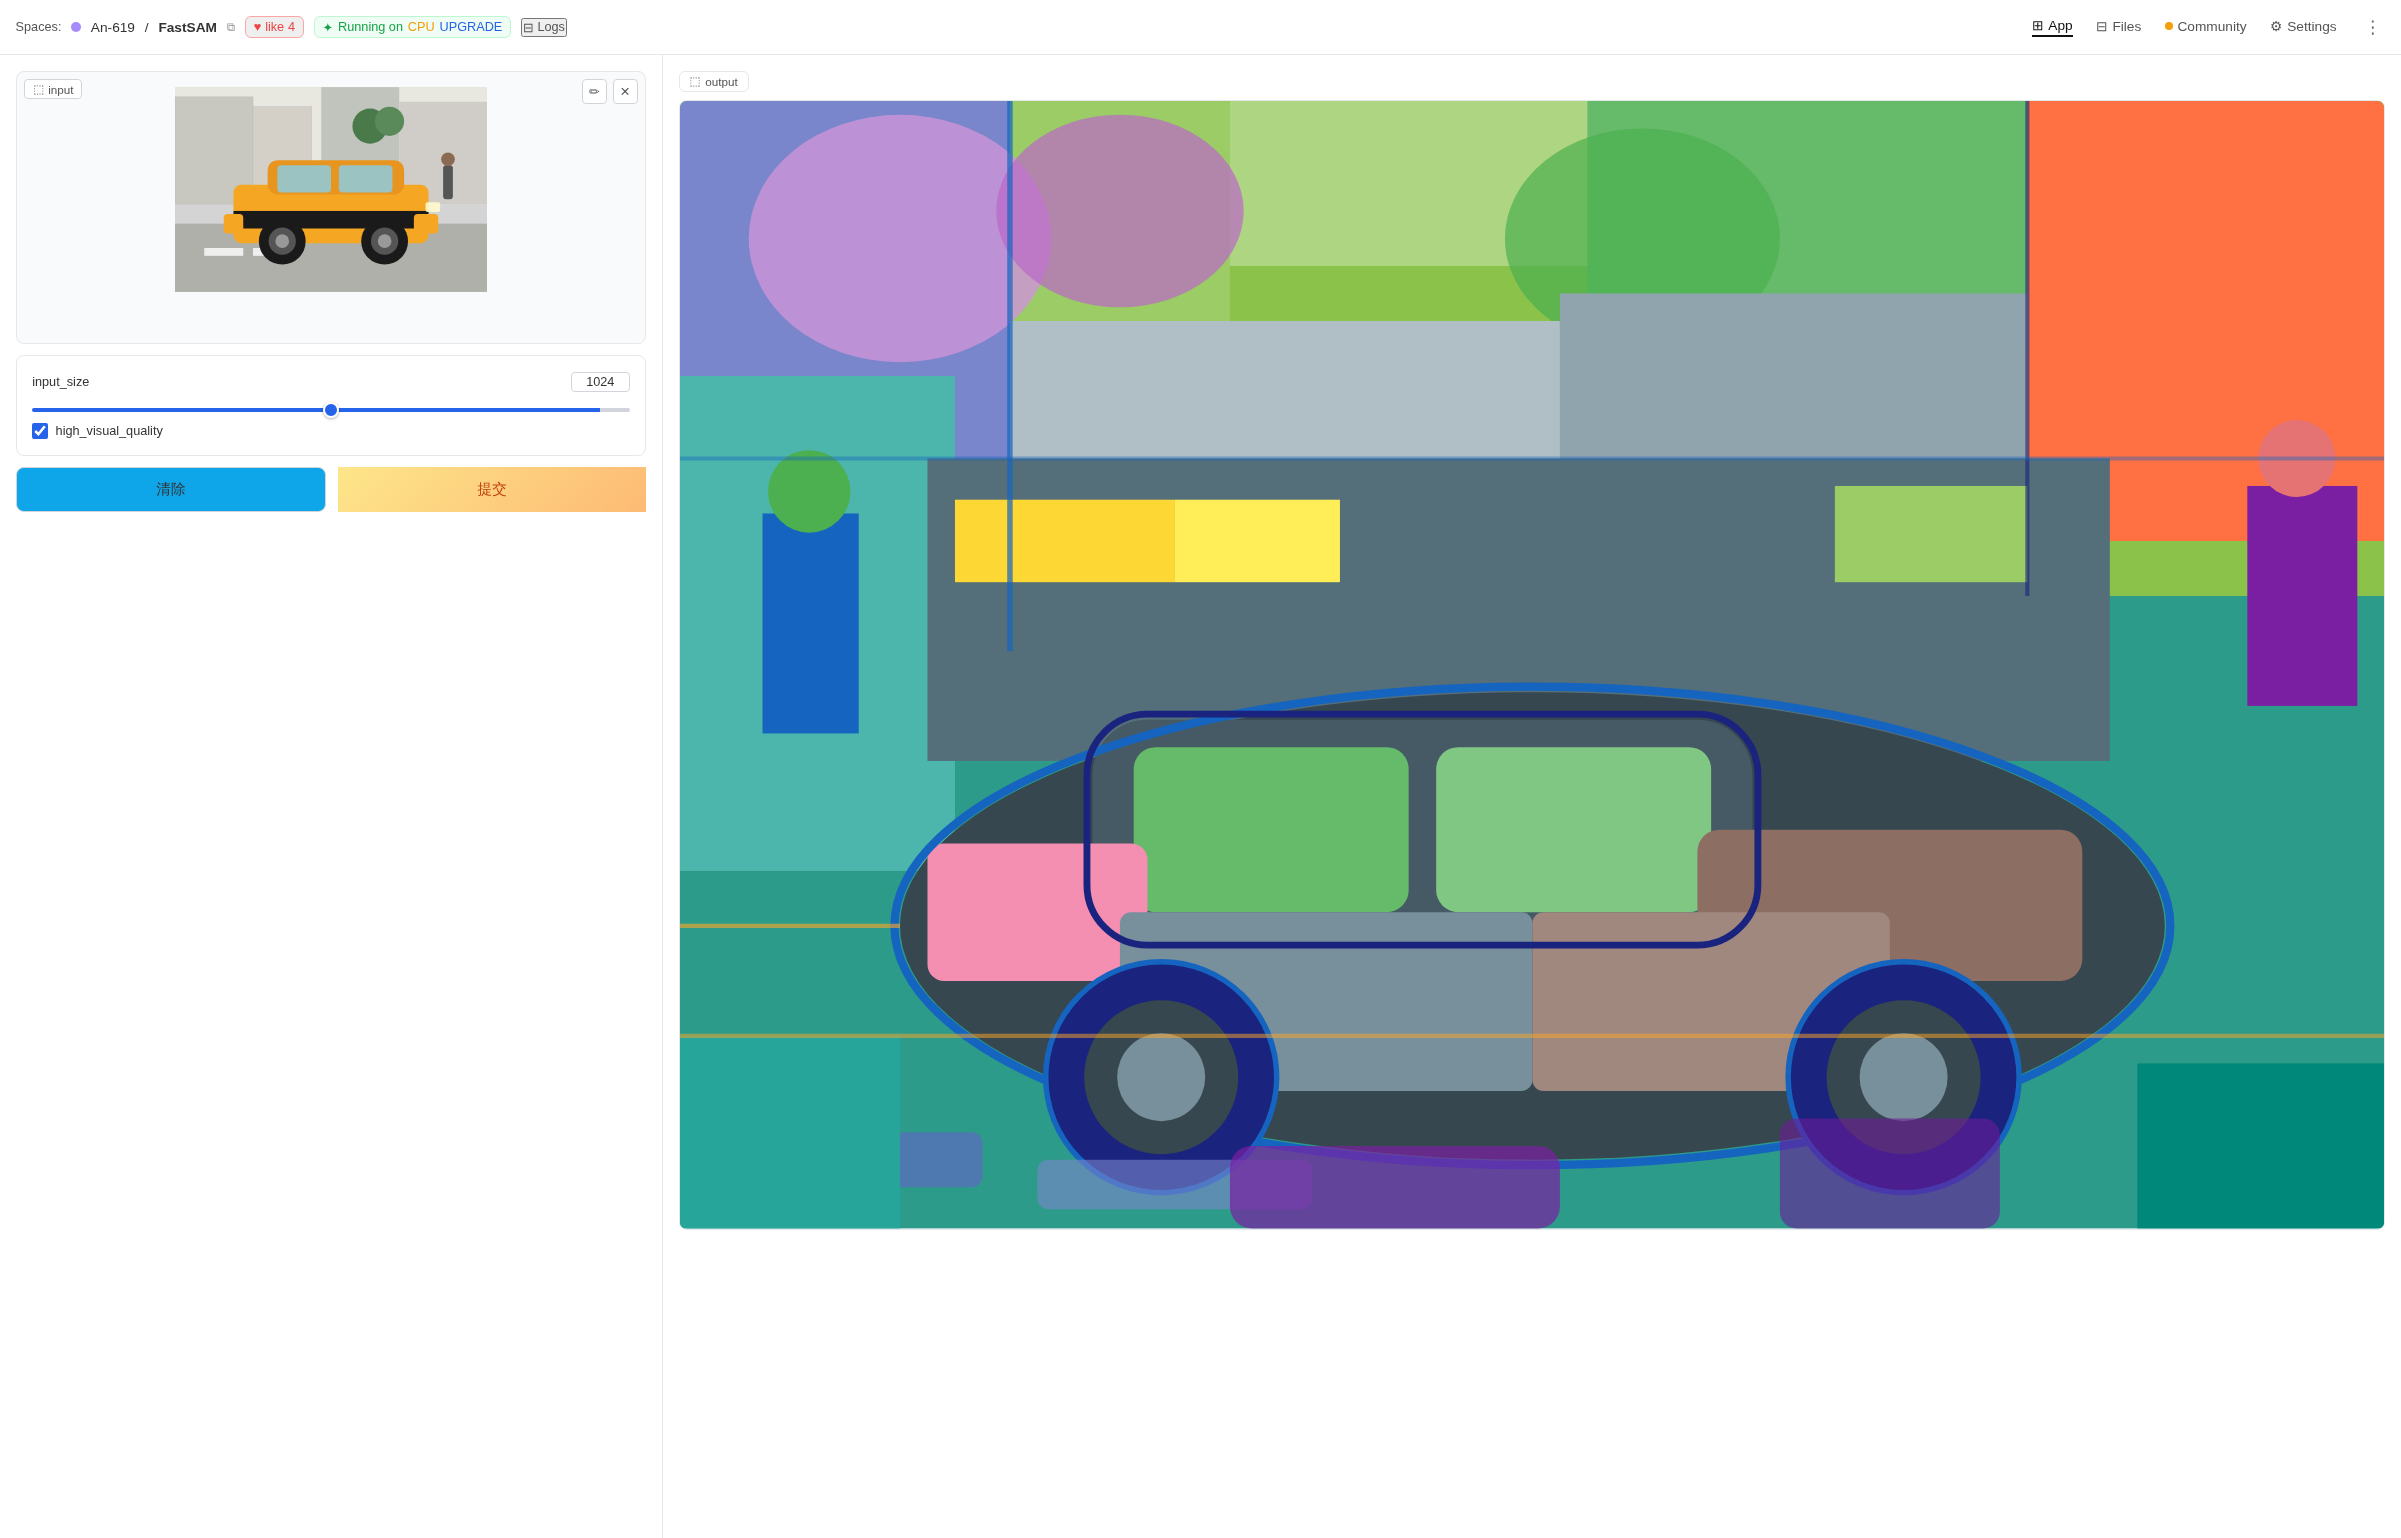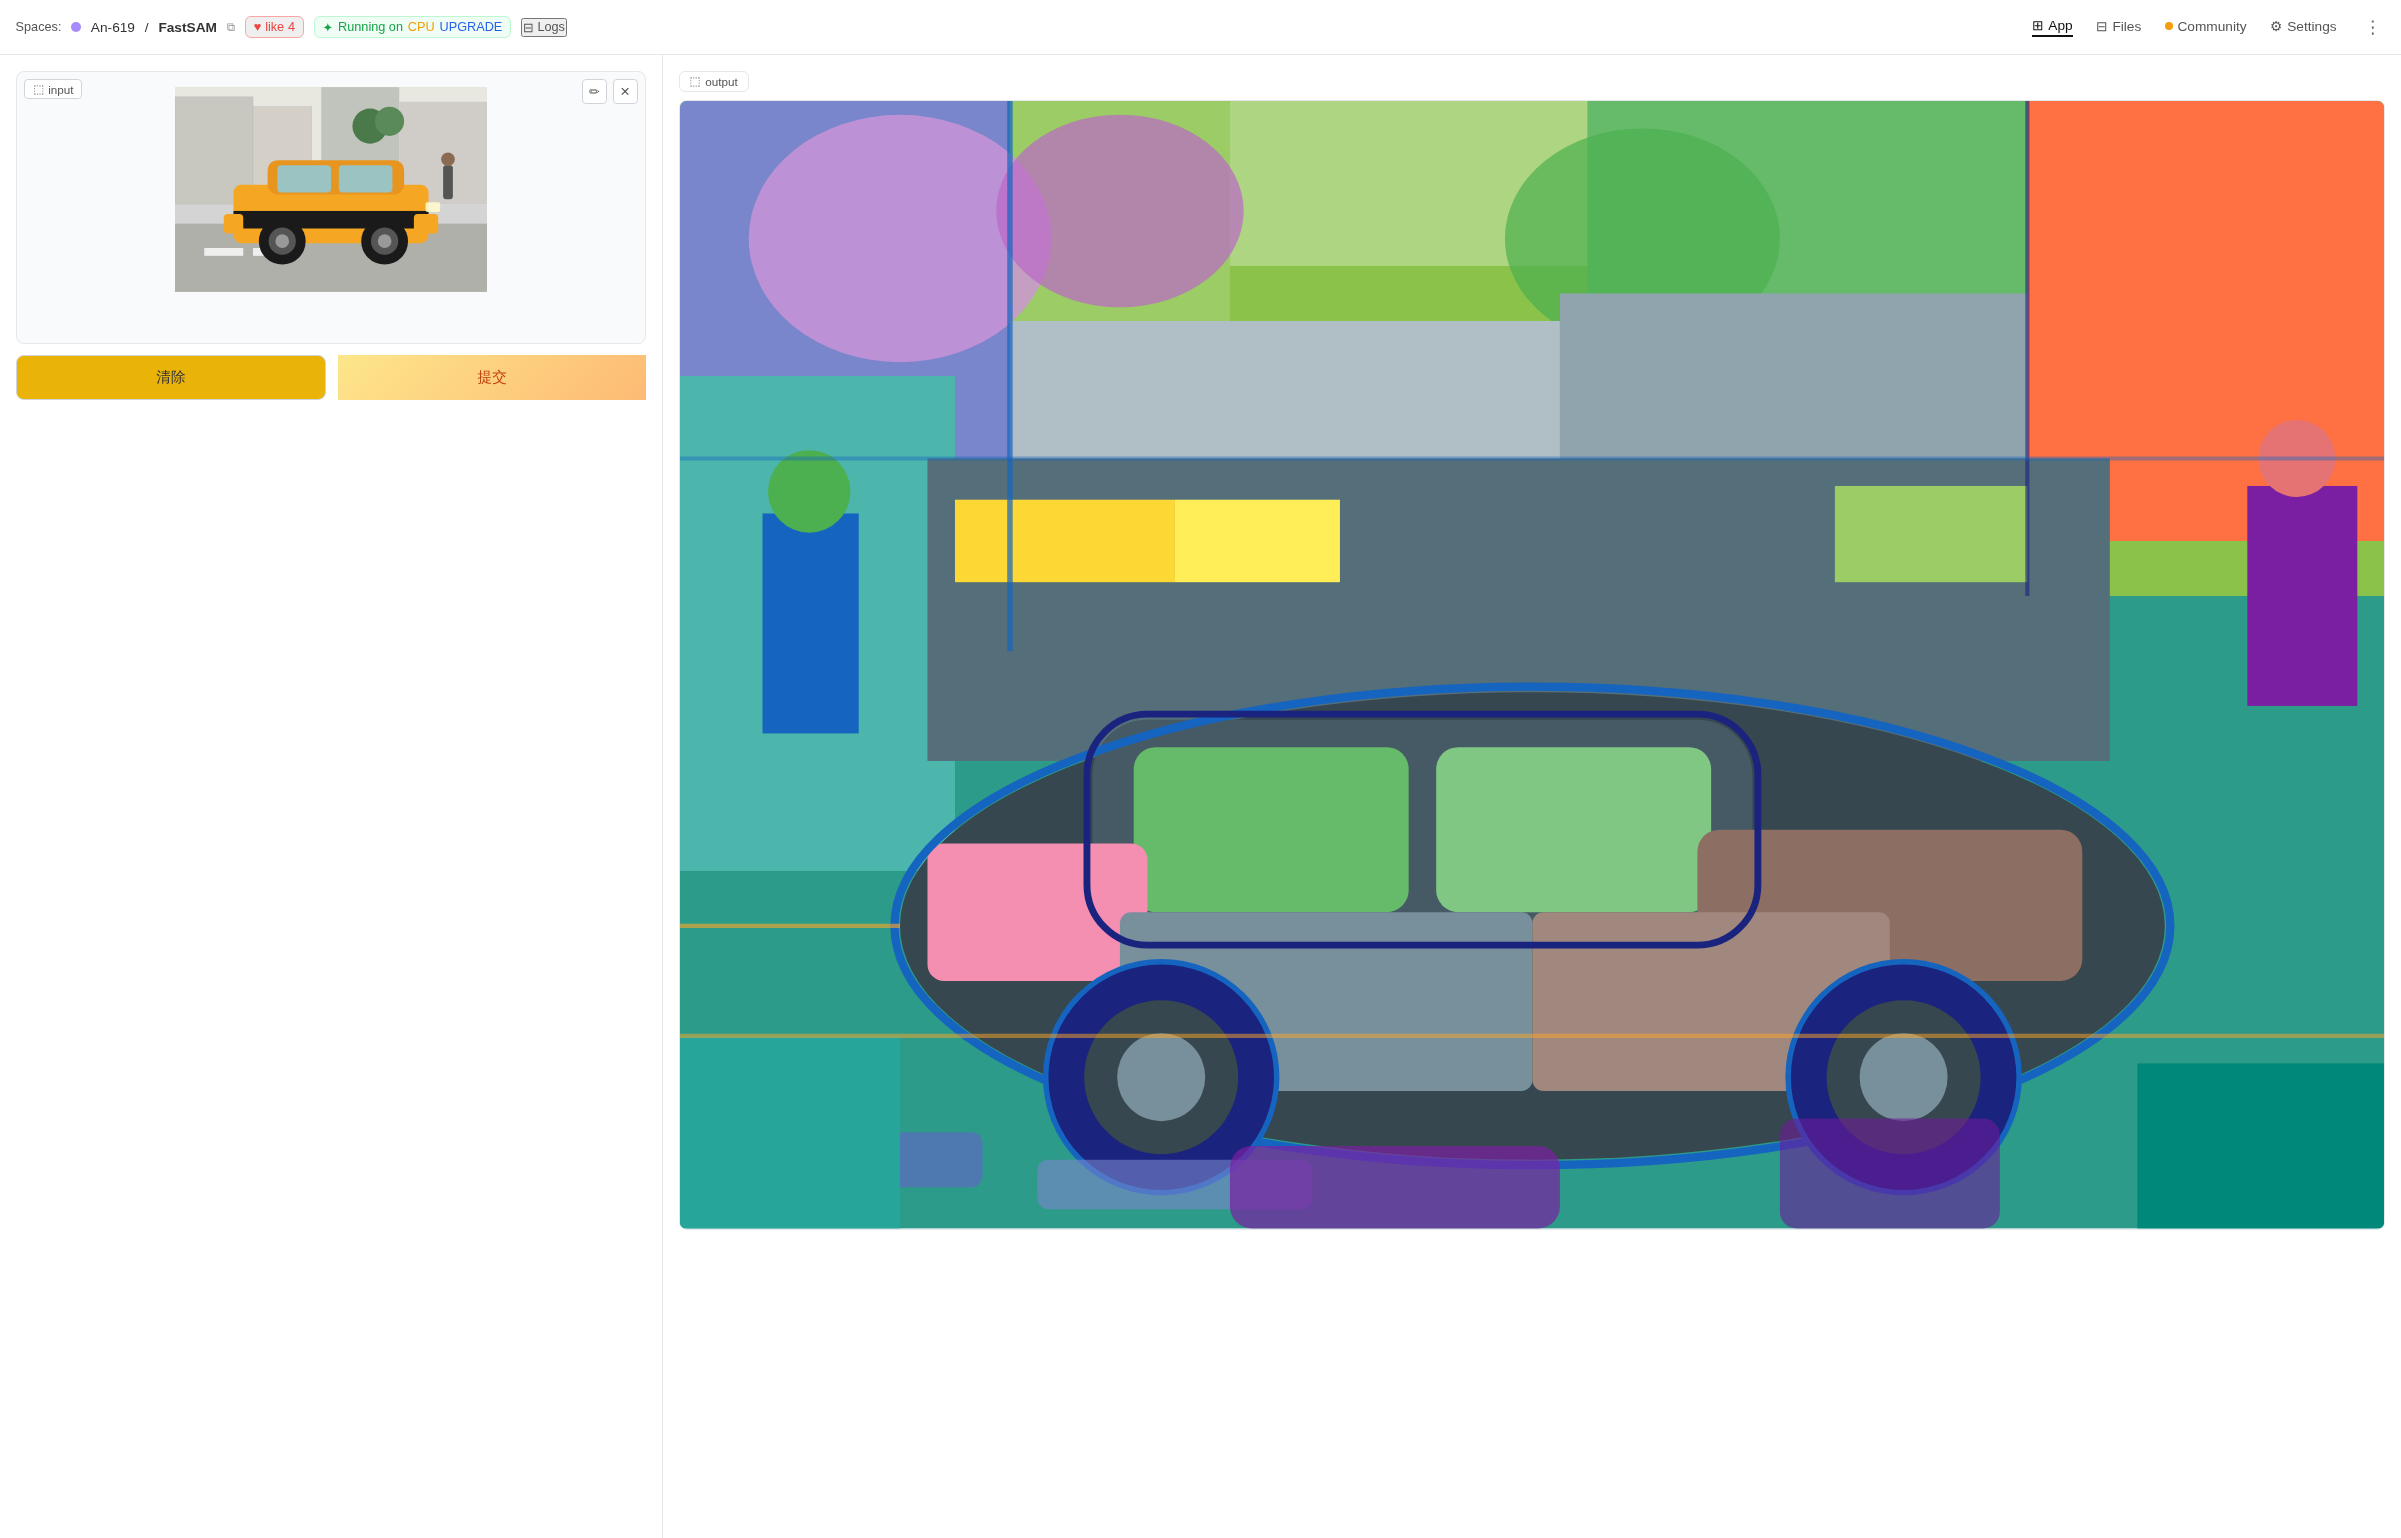--- a/index.html
+++ b/index.html
@@ -45,21 +45,21 @@
     .slider-label { font-size: 12.7px; color: #333; }
     .slider-value { border: 1px solid #d1d5db; border-radius: 3.9px; padding: 2px 7.8px; font-size: 12.7px; min-width: 59px; text-align: center; }
     .slider-input { width: 100%; -webkit-appearance: none; appearance: none; height: 3.9px; border-radius: 2px; background: linear-gradient(to right, #2563eb 95%, #d1d5db 95%); outline: none; cursor: pointer; margin-bottom: 11.7px; }
     .slider-input::-webkit-slider-thumb { -webkit-appearance: none; width: 15.6px; height: 15.6px; border-radius: 50%; background: #2563eb; cursor: pointer; border: 2px solid #fff; box-shadow: 0 1px 2.9px rgba(0,0,0,0.3); }
     .checkbox-row { display: flex; align-items: center; gap: 7.8px; }
     .checkbox-row input[type="checkbox"] { width: 15.6px; height: 15.6px; accent-color: #2563eb; cursor: pointer; }
     .checkbox-label { font-size: 12.7px; color: #333; }
 
     
     .btn-row { display: flex; gap: 11.7px; }
-    .btn-clear { flex: 1; background: #eab308; border: 1px solid #d1d5db; border-radius: 7.8px; padding: 11.7px; font-size: 14.6px; color: #333; cursor: pointer; }
+    .btn-clear { flex: 1; background: #0ea5e9; border: 1px solid #d1d5db; border-radius: 7.8px; padding: 11.7px; font-size: 14.6px; color: #333; cursor: pointer; }
     .btn-submit { flex: 1; background: linear-gradient(135deg, #fde68a, #fdba74); border: none; border-radius: 0; padding: 11.7px; font-size: 14.6px; color: #c2410c; cursor: pointer; font-weight: 500; }
 
     
     .output-label { display: flex; align-items: center; gap: 4.9px; font-size: 11.7px; color: #555; border: 1px solid #e5e7eb; border-radius: 5.9px; padding: 2.9px 9.8px; width: fit-content; margin-bottom: 7.8px; }
     .output-img-container { border: 1px solid #e5e7eb; border-radius: 7.8px; overflow: hidden; display: flex; align-items: center; justify-content: center; background: #f9fafb; }
 
     
     .car-container { display: flex; justify-content: center; align-items: center; padding: 15.6px 0 7.8px; }
 
     
@@ -168,20 +168,31 @@
           <circle cx="215" cy="158" r="24" fill="#1a1a1a"></circle>
           <circle cx="215" cy="158" r="14" fill="#555"></circle>
           <circle cx="215" cy="158" r="7" fill="#999"></circle>
 
           <rect x="275" y="80" width="10" height="35" rx="3" fill="#555"></rect>
           <circle cx="280" cy="74" r="7" fill="#8a6a50"></circle>
         </svg>
       </div>
     </div>
 
+    <div class="controls-box">
+      <div class="slider-row">
+        <span class="slider-label">input_size</span>
+        <span class="slider-value">1024</span>
+      </div>
+      <input type="range" class="slider-input" min="0" max="2048" value="1024" style="">
+      <div class="checkbox-row">
+        <input type="checkbox" checked="" id="hq-check" style="">
+        <label class="checkbox-label" for="hq-check">high_visual_quality</label>
+      </div>
+    </div>
 
     <div class="btn-row">
       <button class="btn-clear">清除</button>
       <button class="btn-submit">提交</button>
     </div>
   </div>
 
   <div class="right-panel">
     <div class="output-label">
       <span>⬚</span>

